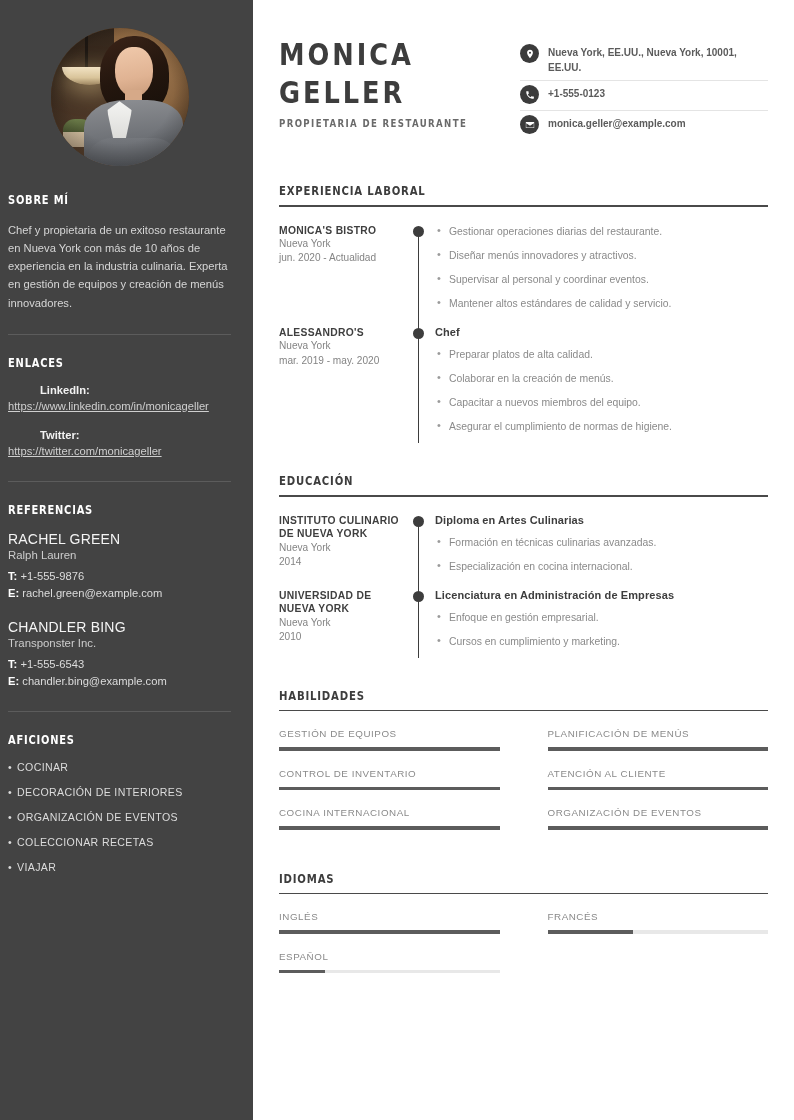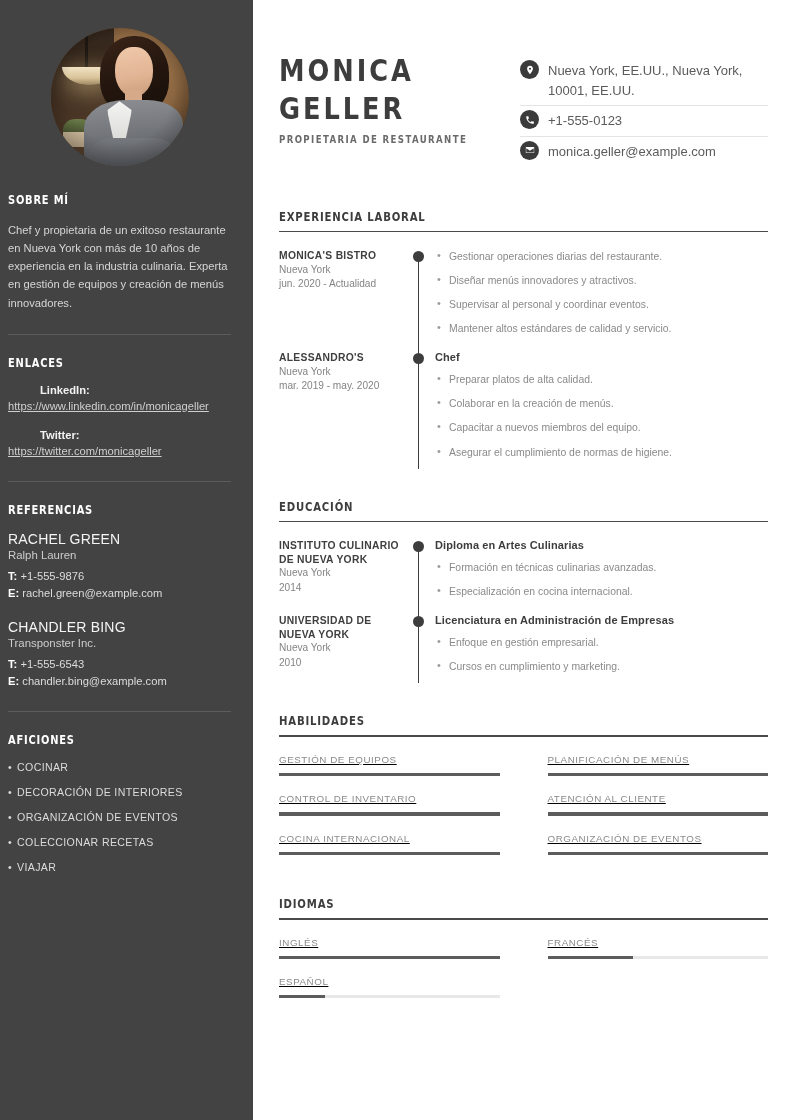--- a/index.html
+++ b/index.html
@@ -167,21 +167,21 @@
     color: #dcdcdc;
     letter-spacing: .35px;
     margin-bottom: 13px;
     text-transform: uppercase;
   }
   .hobby .dot { margin-right: 5px; }
 
   
   .main {
     flex: 1;
-    padding: 52px 26px 20px 26px;
+    padding: 36px 26px 20px 26px;
   }
 
   .head {
     display: flex;
     justify-content: space-between;
     align-items: flex-start;
     margin-bottom: 42px;
   }
 
   .name {
@@ -218,24 +218,25 @@
   .cicon {
     width: 19px; height: 19px;
     min-width: 19px;
     border-radius: 50%;
     background: #3b3b3b;
     display: flex; align-items: center; justify-content: center;
     margin-top: 1px;
   }
   .cicon svg { width: 10px; height: 10px; fill: #ffffff; }
   .ctext {
-    font-size: 13px;
+    font-size: 10px;
     line-height: 1.5;
     color: #5b5b5b;
     padding-top: 2px;
+    font-weight: bold;
   }
 
   .sec-h {
     font-family: "DejaVu Sans Condensed", "Liberation Sans Narrow", "Liberation Sans", sans-serif;
     font-size: 12.5px;
     font-weight: 700;
     color: #3d3d3d;
     letter-spacing: .9px;
     text-transform: uppercase;
     transform: scaleX(.9);
@@ -311,21 +312,20 @@
     font-size: 11px;
   }
 
   .sec-gap { height: 24px; }
 
   
   .bar-grid {
     display: flex;
     flex-wrap: wrap;
     column-gap: 48px;
-    text-decoration: underline;
   }
   .bar-item { width: calc(50% - 24px); margin-bottom: 17px; }
   .bar-label {
     font-size: 9.8px;
     color: #8a8a8a;
     letter-spacing: .55px;
     text-transform: uppercase;
     margin-bottom: 8px;
   }
   .bar-track {

